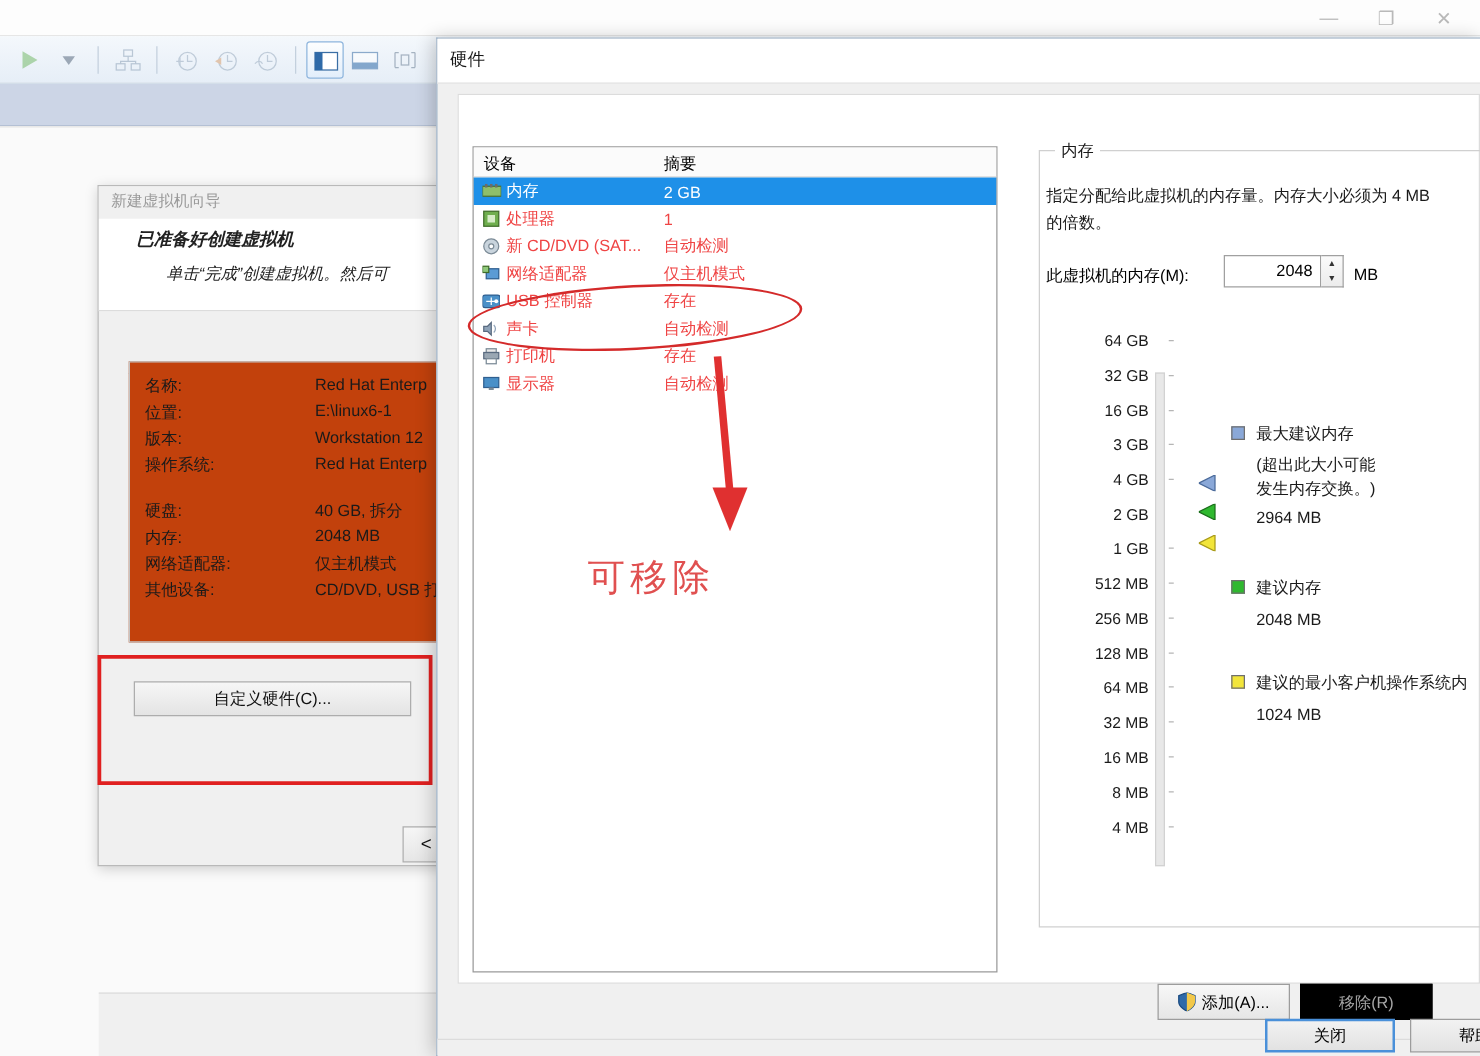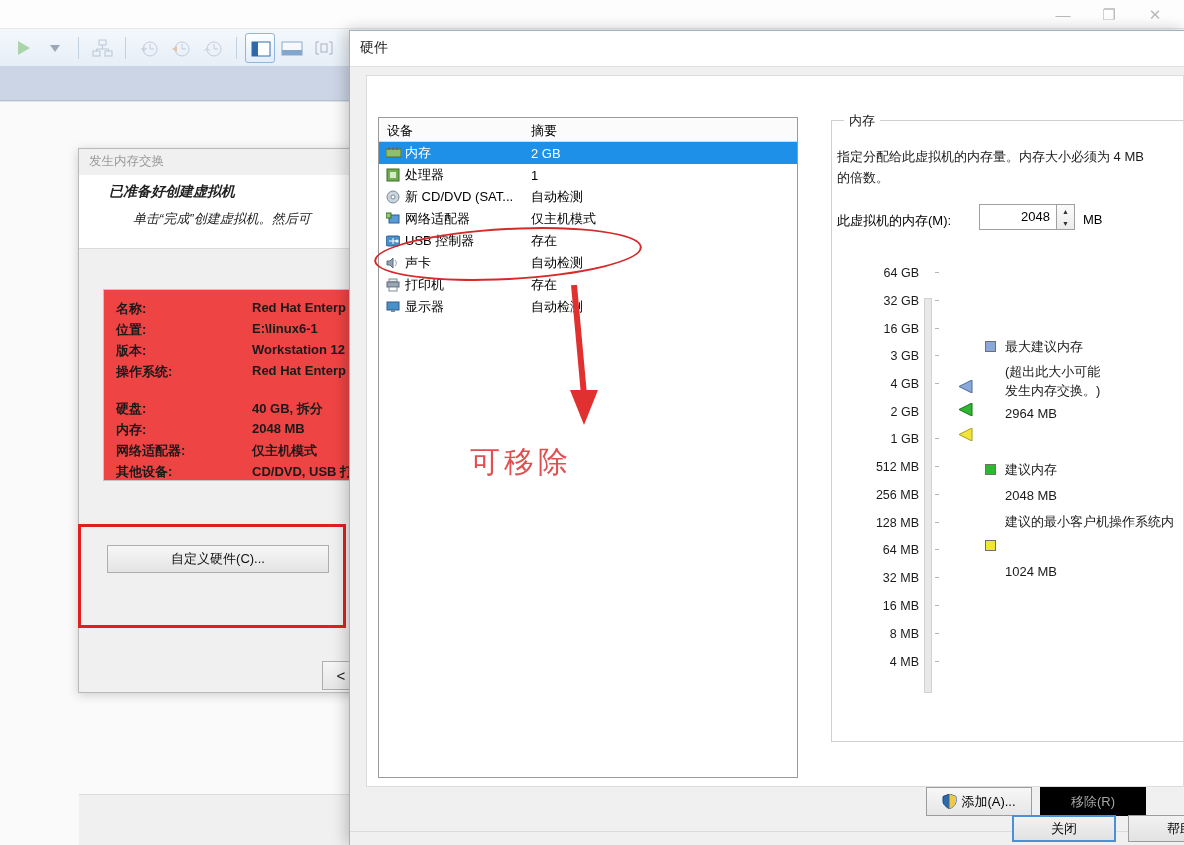--- a/index.html
+++ b/index.html
@@ -56,22 +56,22 @@
   }
   #wizard-head .h{ font-weight:bold; font-size:14px; color:#222; }
   #wizard-head .s{ margin-top:9px; font-size:13px; color:#222; padding-left:24px;
     white-space:nowrap; }
   #wizard-intro{
     position:absolute; left:24px; top:114px; font-size:13px; color:#333;
     white-space:nowrap;
     margin-top:25px;
   }
   #summary-box{
-    position:absolute; left:24px; top:140px; width:280px; height:192px;
-    background:#ef4444; border:1px solid #c4c4c4;font-weight:bold;
+    position:absolute; left:24px; top:140px; width:280px; height:225px;
+    background:#c2410c; border:1px solid #c4c4c4;
   }
   .sum-row{ position:absolute; font-size:13px; color:#1a1a1a; white-space:nowrap; }
   .sum-k{ left:12px; }
   .sum-v{ left:148px; }
   #custom-hw-btn{
     position:absolute; left:28px; top:396px; width:222px; height:28px;
     background:linear-gradient(#f6f6f6,#e4e4e4); border:1px solid #adadad;
     font-size:13px; display:flex; align-items:center; justify-content:center;
     color:#111;
   }
@@ -112,21 +112,21 @@
     background:#ffffff; border:1px solid #9a9a9a;
   }
   #dev-head{
     position:absolute; left:0; top:0; width:418px; height:24px;
     background:#fbfbfb; border-bottom:1px solid #d9d9d9;
   }
   #dev-head .c1{ position:absolute; left:8px; top:4px; font-size:13px; }
   #dev-head .c2{ position:absolute; left:152px; top:4px; font-size:13px; }
   .dev-row{
     position:absolute; left:0; width:418px; height:22px; display:flex;
-    align-items:center; font-size:13px; color:#000000;
+    align-items:center; font-size:13px; color:#ef4444;
   }
   .dev-row.sel{ background:#1e90e8; color:#ffffff; }
   .dev-ico{ width:20px; margin-left:4px; display:flex; align-items:center;
     justify-content:center; flex:0 0 20px; }
   .dev-name{ margin-left:2px; white-space:nowrap; }
   .dev-sum{ position:absolute; left:152px; white-space:nowrap; }
 
   
   #red-ellipse{
     position:absolute; left:374px; top:228px; width:268px; height:52px;
@@ -288,21 +288,21 @@
         <path d="M7 9v12M23 9v12M7 9h3M7 21h3M23 9h-3M23 21h-3" stroke="#6b7f94" fill="none"></path>
         <rect x="12" y="11" width="6" height="8" fill="none" stroke="#6b7f94"></rect>
       </svg>
   </div>
 </div>
 
 <div id="vmw-tabstrip"></div>
 <div id="vmw-body"></div>
 
 <div id="wizard">
-  <div id="wizard-title">发生内存交换</div>
+  <div id="wizard-title">新建虚拟机向导</div>
   <div id="wizard-head">
     <div class="h">已准备好创建虚拟机</div>
     <div class="s">单击“完成”创建虚拟机。然后可</div>
   </div>
   <div id="wizard-intro">将使用下列设置创建虚拟机:</div>
 
   <div id="summary-box">
     <div class="sum-row sum-k" style="top:10px">名称:</div>
     <div class="sum-row sum-v" style="top:10px">Red Hat Enterp</div>
     <div class="sum-row sum-k" style="top:31px">位置:</div>
@@ -502,21 +502,21 @@
     <div class="legend-tx" style="left:638px; top:262px">最大建议内存</div>
     <div class="legend-sub" style="left:638px; top:286px; white-space:pre-line">(超出此大小可能
 发生内存交换。)</div>
     <div class="legend-tx" style="left:638px; top:330px">2964 MB</div>
 
     <div class="legend-sw" style="left:618px; top:388px; background:#2fb82f"></div>
     <div class="legend-tx" style="left:638px; top:385px">建议内存</div>
     <div class="legend-tx" style="left:638px; top:412px">2048 MB</div>
 
     <div class="legend-sw" style="left:618px; top:464px; background:#f2e53a"></div>
-    <div class="legend-tx" style="left:638px; top:437px">建议的最小客户机操作系统内</div>
+    <div class="legend-tx" style="left:638px; top:461px">建议的最小客户机操作系统内</div>
     <div class="legend-tx" style="left:638px; top:488px">1024 MB</div>
   </div>
 
   <div id="add-btn">
     <svg width="15" height="15" viewBox="0 0 15 15">
         <path d="M7.5 0L14 2.5v5c0 4-6.5 7.5-6.5 7.5S1 11.5 1 7.5v-5z" fill="#2f6aa8" stroke="#1a4a80"></path>
         <path d="M7.5 0L14 2.5v5c0 4-6.5 7.5-6.5 7.5z" fill="#f2c84a"></path>
       </svg>
     <span>添加(A)...</span>
   </div>

